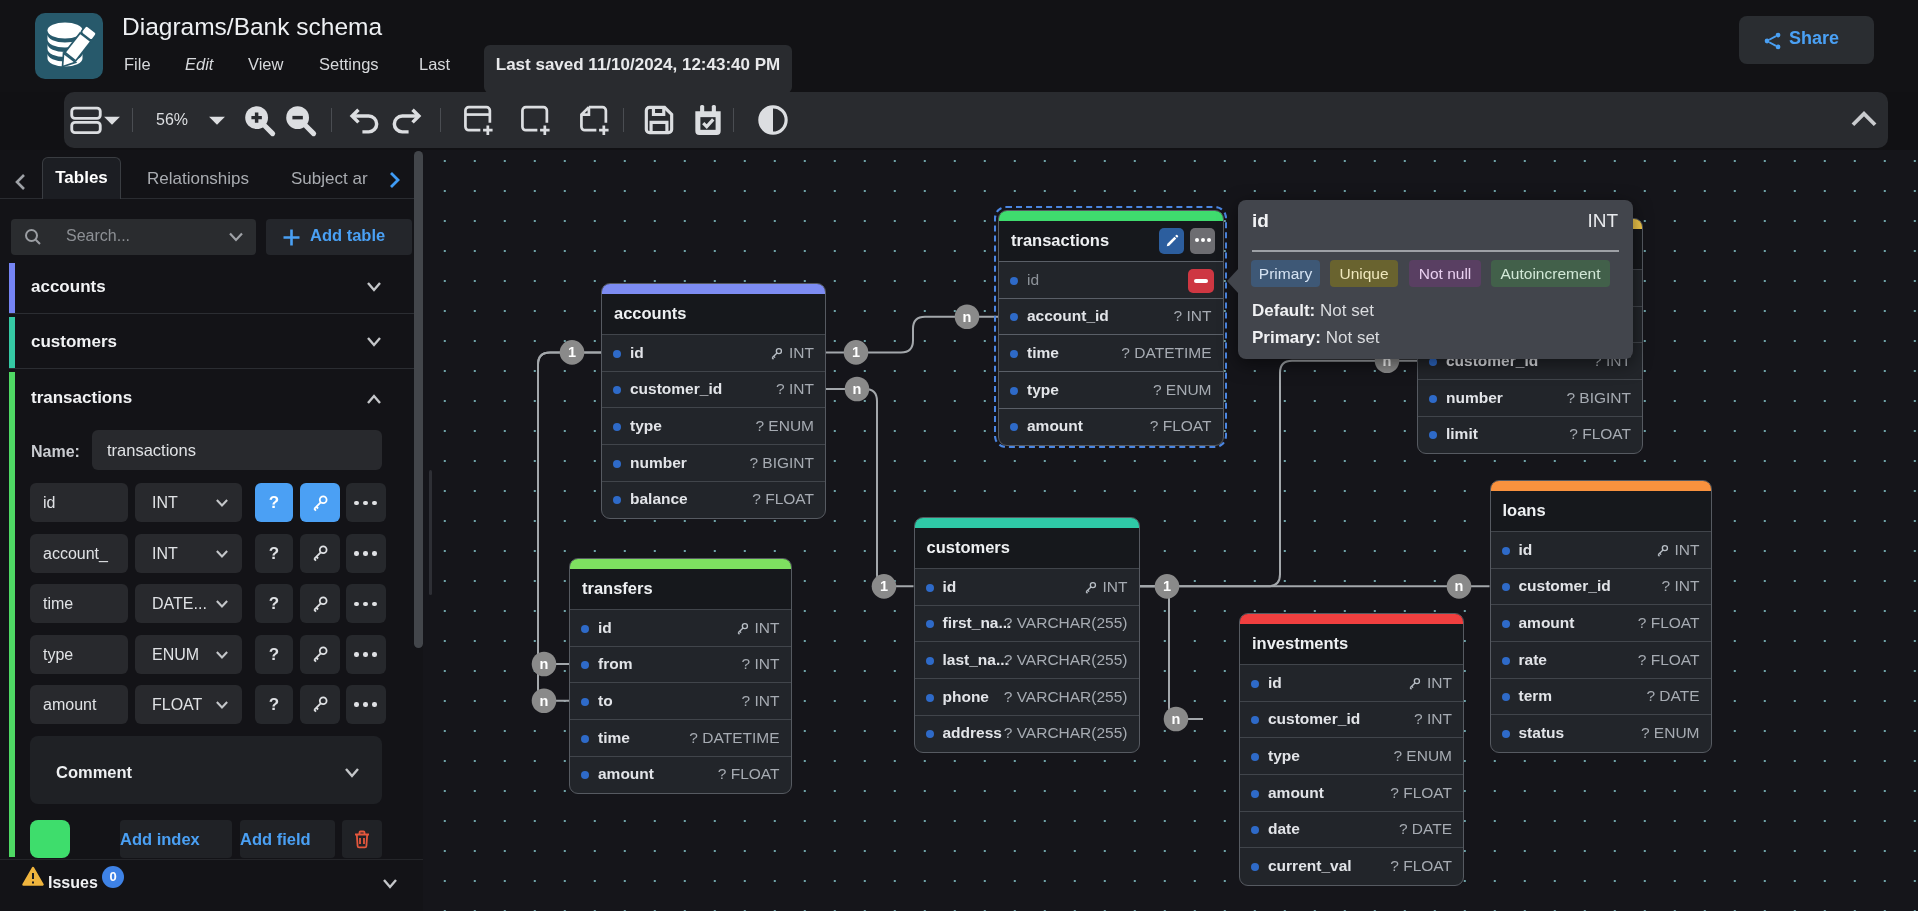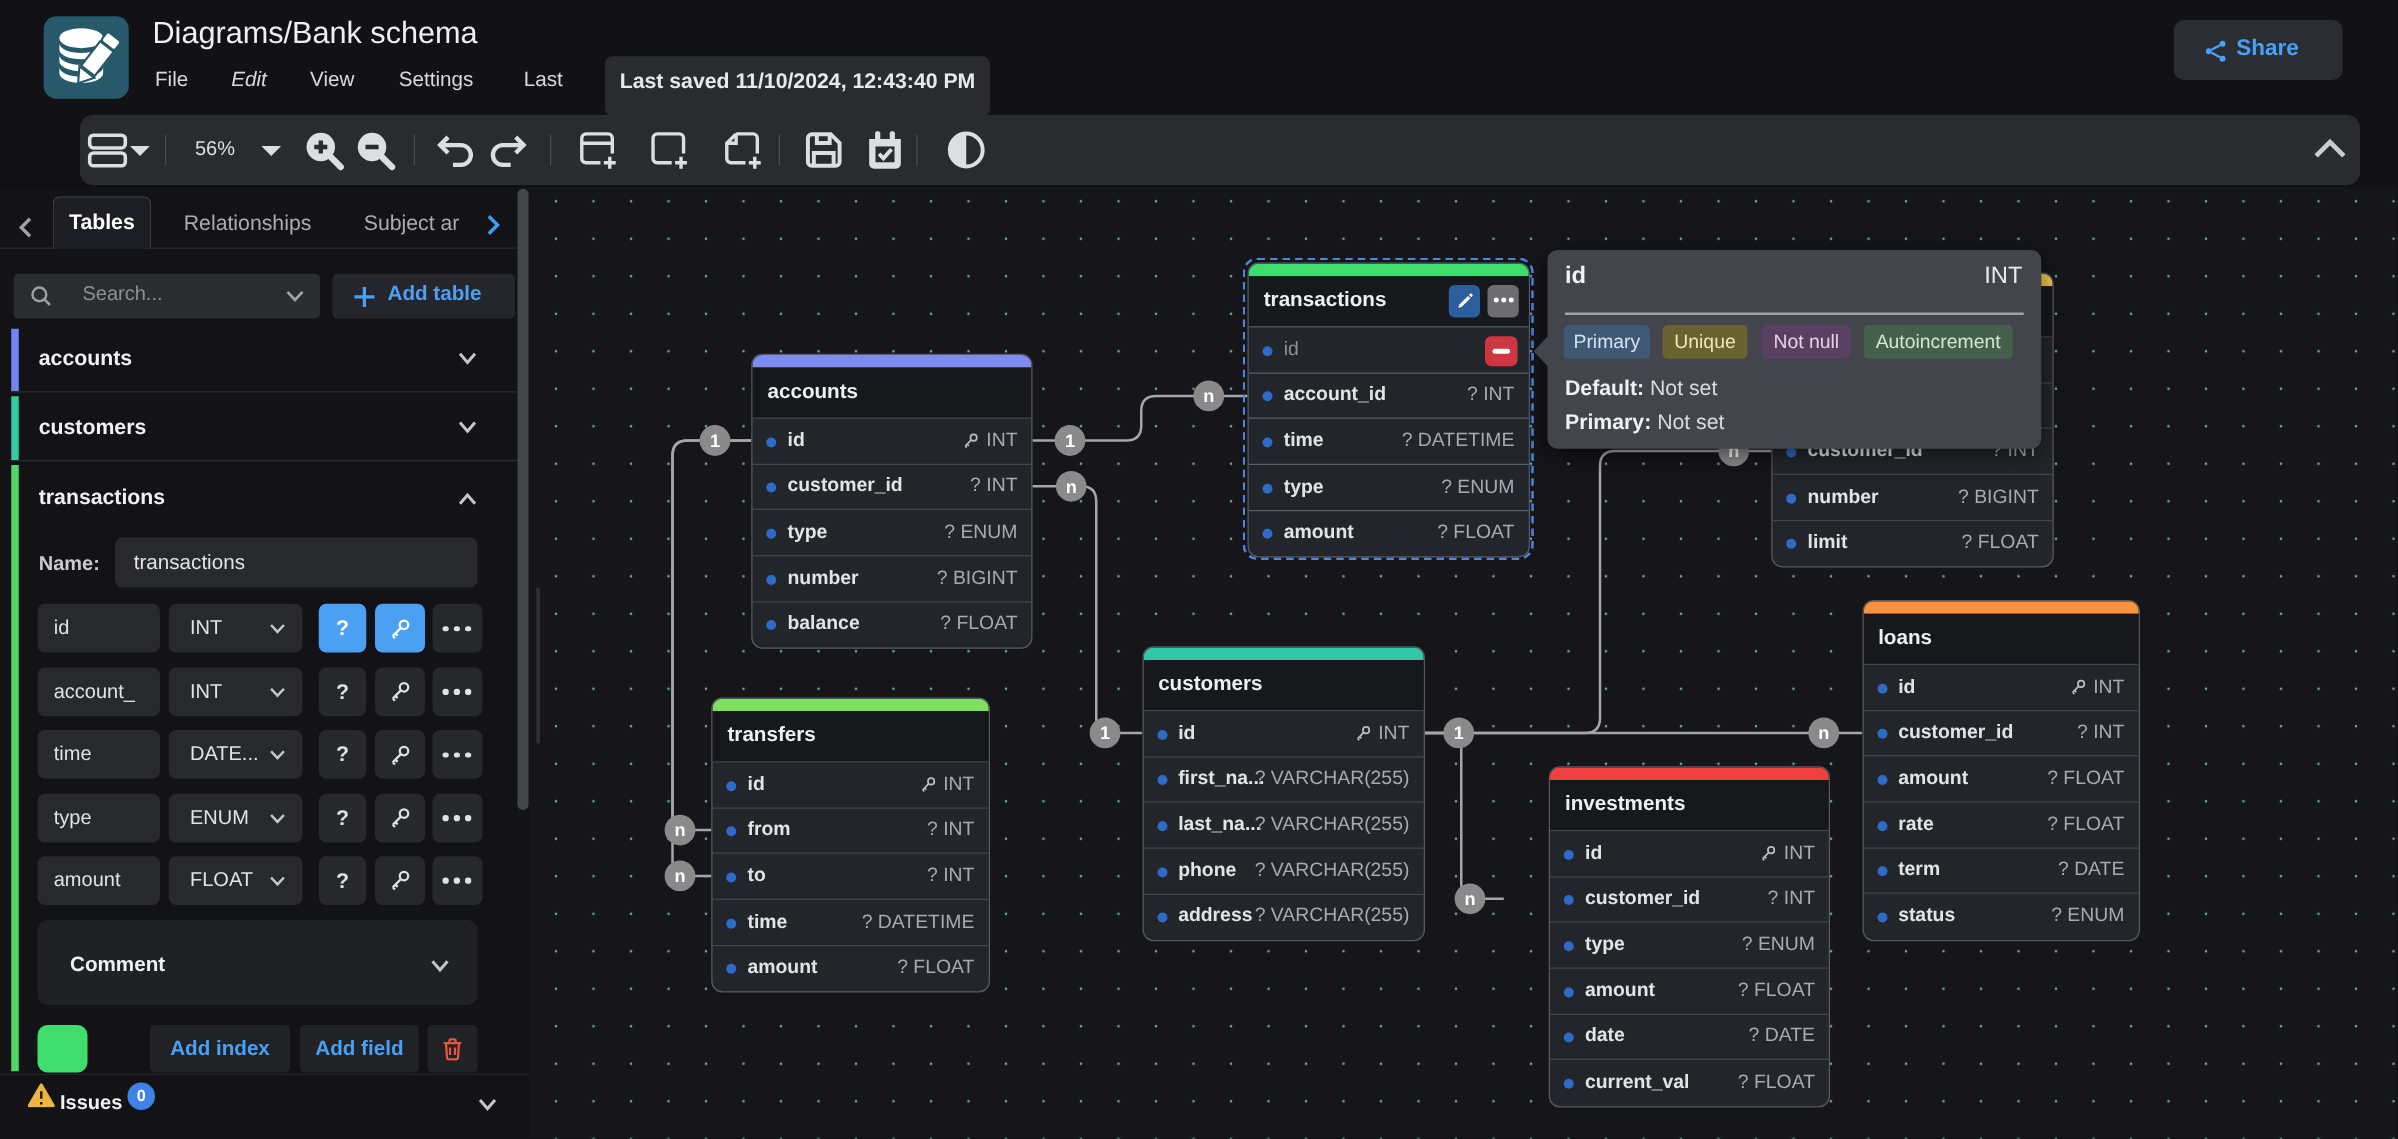--- a/index.html
+++ b/index.html
@@ -41,21 +41,21 @@
 .fname { left:30px; top:0; width:98px; height:39px; line-height:39px; padding-left:13px; }
 .ftype { left:135px; top:0; width:107px; height:39px; line-height:39px; padding-left:17px; }
 .ftype svg { position:absolute; right:12px; top:14px; }
 .bq { left:255px; top:0; width:38px; height:39px; background:#26282c; color:#dfe1e4; font-size:17px; font-weight:700; text-align:center; line-height:39px; }
 .bk { left:300px; top:0; width:40px; height:39px; background:#26282c; }
 .bk svg { position:absolute; left:10px; top:9.5px; }
 .bq.on, .bk.on { background:#4ba0f4; color:#fff; }
 .bd { left:345.6px; top:0; width:40px; height:39px; background:#26282c; }
 .bd span { position:absolute; top:17.5px; width:4.5px; height:4.5px; border-radius:50%; background:#dfe1e4; }
 .bd span:nth-child(1){ left:8.5px; } .bd span:nth-child(2){ left:17.5px; } .bd span:nth-child(3){ left:26.5px; }
-.pbtn { top:670px; height:38px; background:#202226; border-radius:4px; color:#4aa0f4; font-weight:700; font-size:16.5px; text-align:center; line-height:38px; }
+.pbtn { top:670px; height:38px; background:#202226; border-radius:4px; color:#4aa0f4; font-weight:700; font-size:16.5px; line-height:38px; }
 #issues-bar { position:absolute; left:0; top:709px; width:423px; height:52px; border-top:1px solid #242529; }
 #scrollthumb { position:absolute; left:414px; top:1px; width:9px; height:497px; background:#43464b; border-radius:5px; }
 
 
 #canvas { position:absolute; left:423px; top:150px; width:1495px; height:761px; background:#15151a;
   background-image: radial-gradient(circle, rgba(127,189,194,0.85) 1px, transparent 1.3px);
   background-size: 30px 30px; background-position: 6.8px -4px; }
 .tbl { position:absolute; border:1px solid #565a61; border-radius:9px; background:#22252a; z-index:2; overflow:hidden; }
 .tbl .strip { height:10px; }
 .tbl .thead { height:41px; background:#16181c; border-bottom:1px solid #41454b; position:relative; }

